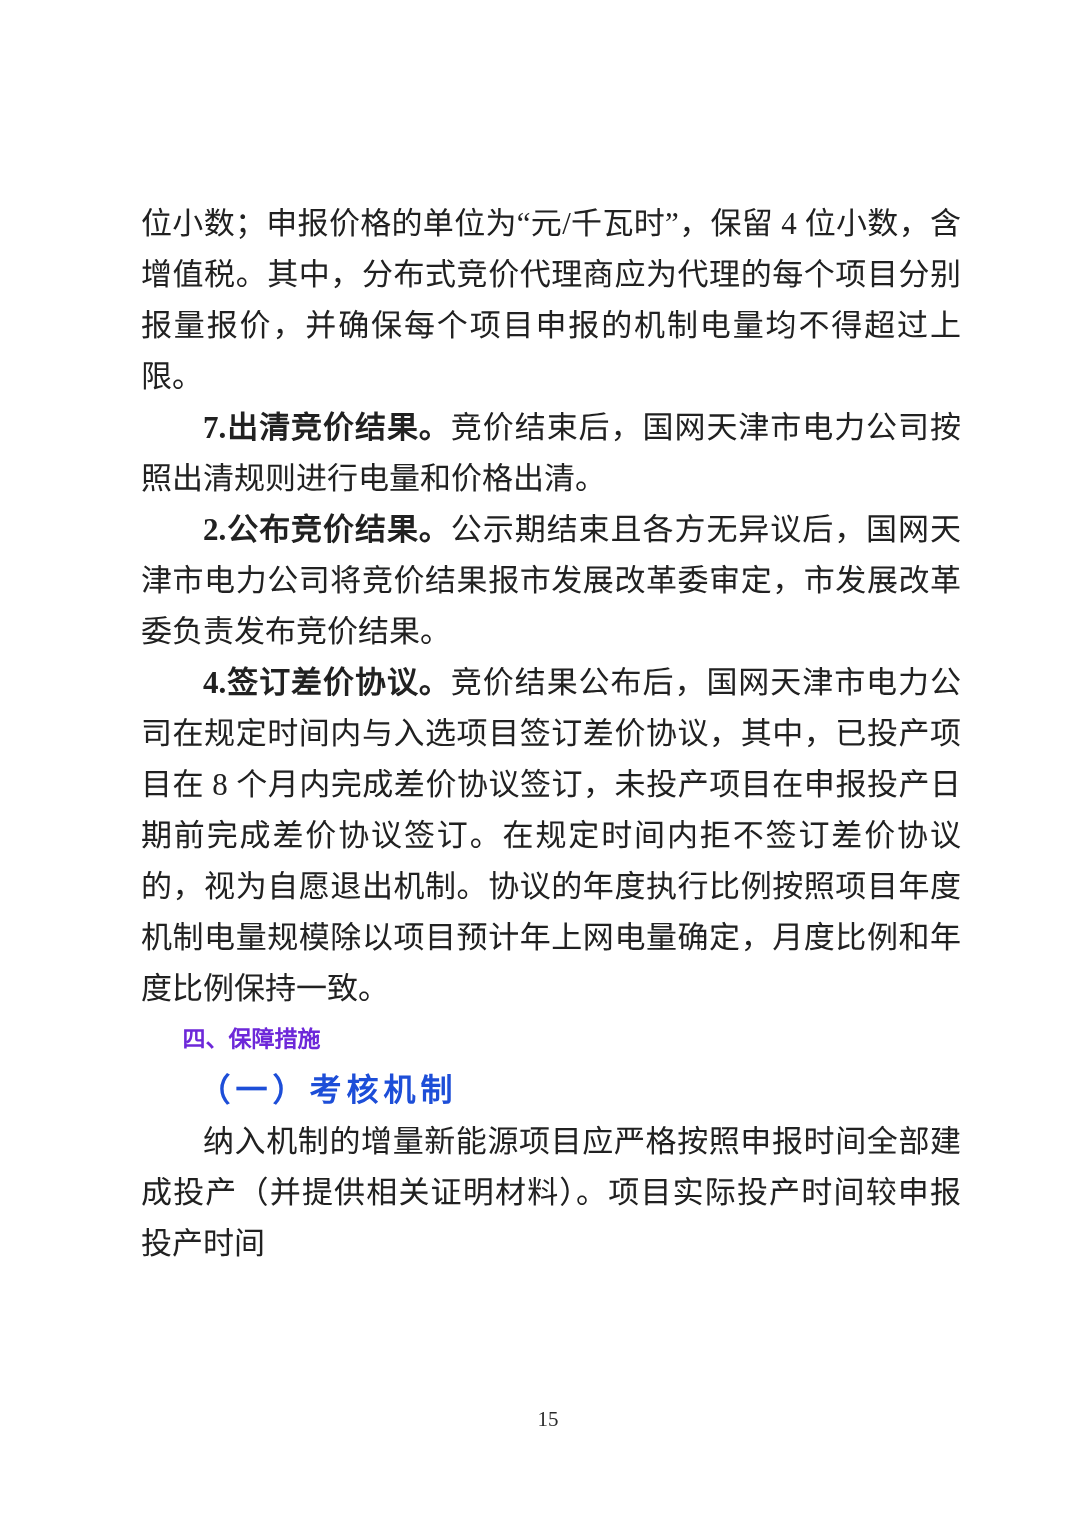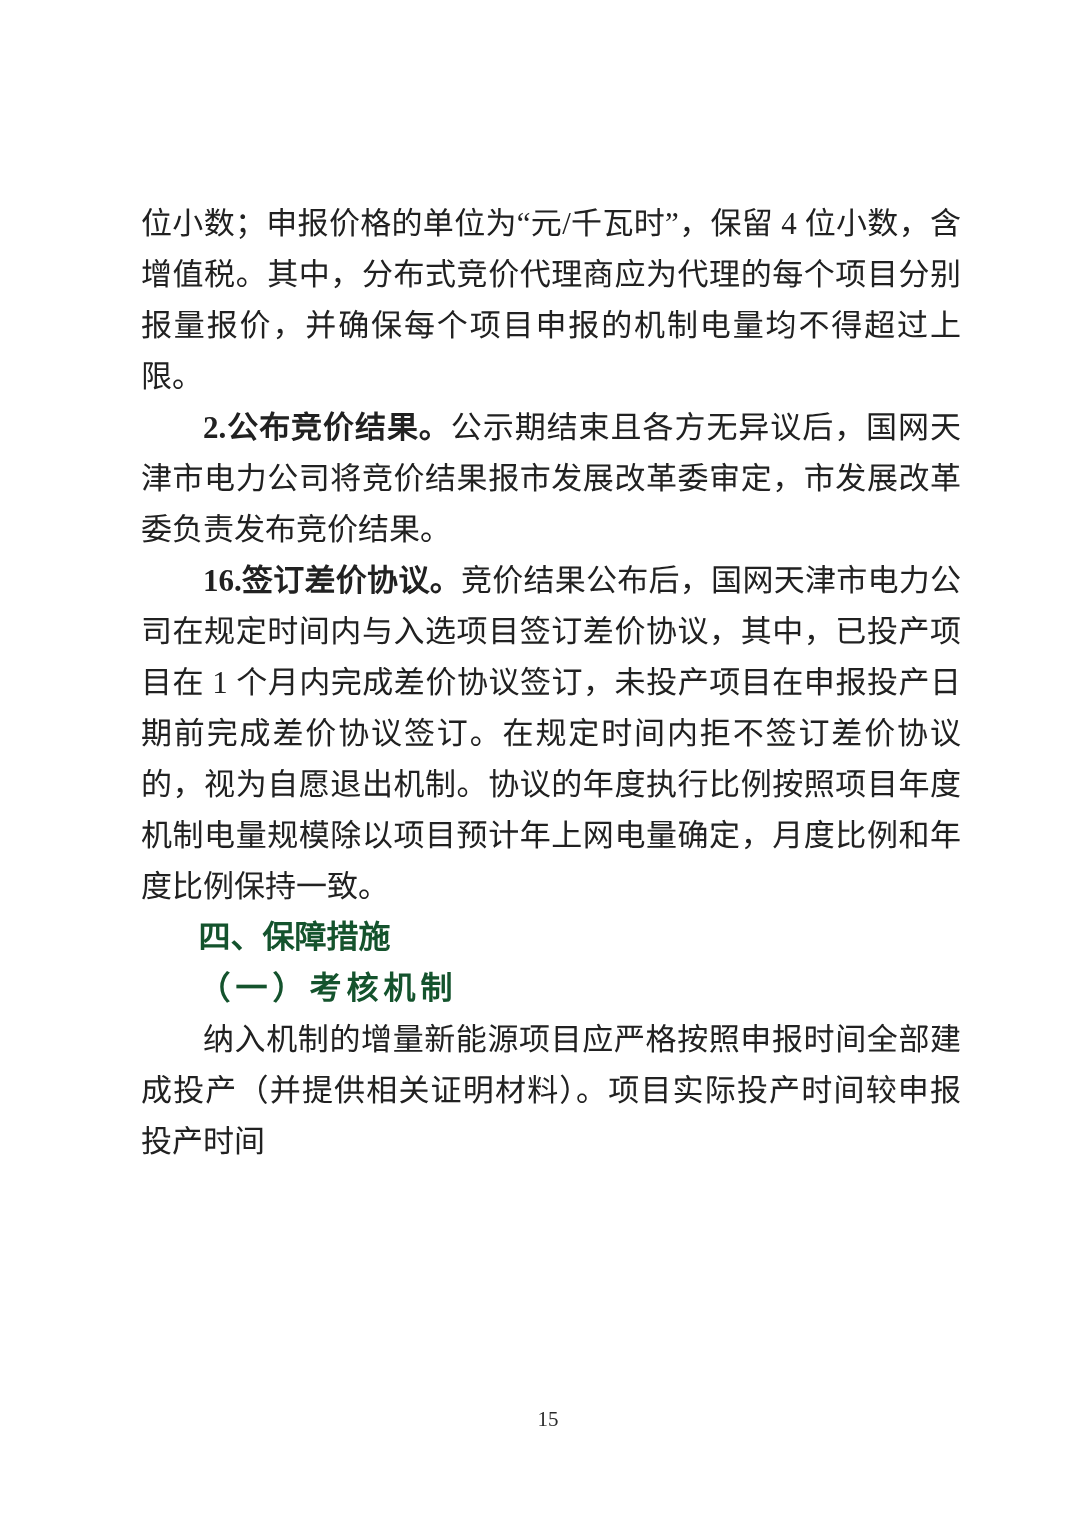--- a/index.html
+++ b/index.html
@@ -33,32 +33,32 @@
   }
   .para.indent {
     text-indent: 2em;
   }
   .lead {
     font-weight: 700;
   }
   .h-main {
     font-family: "Liberation Sans", "DejaVu Sans", sans-serif;
     font-weight: 700;
-    font-size: 32px;
+    font-size: 23px;
     line-height: 51px;
     text-indent: 1.8em;
-    color: #14532d;
+    color: #6d28d9;
   }
   .h-sub {
     font-weight: 700;
     font-size: 32px;
     line-height: 51px;
     text-indent: 1.8em;
     letter-spacing: 5px;
-    color: #14532d;
+    color: #1d4ed8;
   }
   .page-number {
     position: absolute;
     left: 0;
     right: 0;
     top: 1406px;
     text-align: center;
     font-size: 21px;
     line-height: 26px;
     color: #2a2a2a;
@@ -66,25 +66,26 @@
   }
 </style>
 </head>
 <body>
 
 <div class="page">
   <div class="content">
 
     <p class="para">位小数；申报价格的单位为“元/千瓦时”，保留 4 位小数，含增值税。其中，分布式竞价代理商应为代理的每个项目分别报量报价，并确保每个项目申报的机制电量均不得超过上限。</p>
 
+    <p class="para indent"><span class="lead">7.出清竞价结果。</span><span>竞价结束后，国网天津市电力公司按照出清规则进行电量和价格出清。</span></p>
 
 
     <p class="para indent"><span class="lead">2.公布竞价结果。</span><span>公示期结束且各方无异议后，国网天津市电力公司将竞价结果报市发展改革委审定，市发展改革委负责发布竞价结果。</span></p>
 
-    <p class="para indent"><span class="lead">16.签订差价协议。</span><span>竞价结果公布后，国网天津市电力公司在规定时间内与入选项目签订差价协议，其中，已投产项目在 1 个月内完成差价协议签订，未投产项目在申报投产日期前完成差价协议签订。在规定时间内拒不签订差价协议的，视为自愿退出机制。协议的年度执行比例按照项目年度机制电量规模除以项目预计年上网电量确定，月度比例和年度比例保持一致。</span></p>
+    <p class="para indent"><span class="lead">4.签订差价协议。</span><span>竞价结果公布后，国网天津市电力公司在规定时间内与入选项目签订差价协议，其中，已投产项目在 8 个月内完成差价协议签订，未投产项目在申报投产日期前完成差价协议签订。在规定时间内拒不签订差价协议的，视为自愿退出机制。协议的年度执行比例按照项目年度机制电量规模除以项目预计年上网电量确定，月度比例和年度比例保持一致。</span></p>
 
     <p class="h-main">四、保障措施</p>
 
     <p class="h-sub">（一）考核机制</p>
 
     <p class="para indent">纳入机制的增量新能源项目应严格按照申报时间全部建成投产（并提供相关证明材料）。项目实际投产时间较申报投产时间</p>
 
   </div>
 
   <div class="page-number">15</div>

